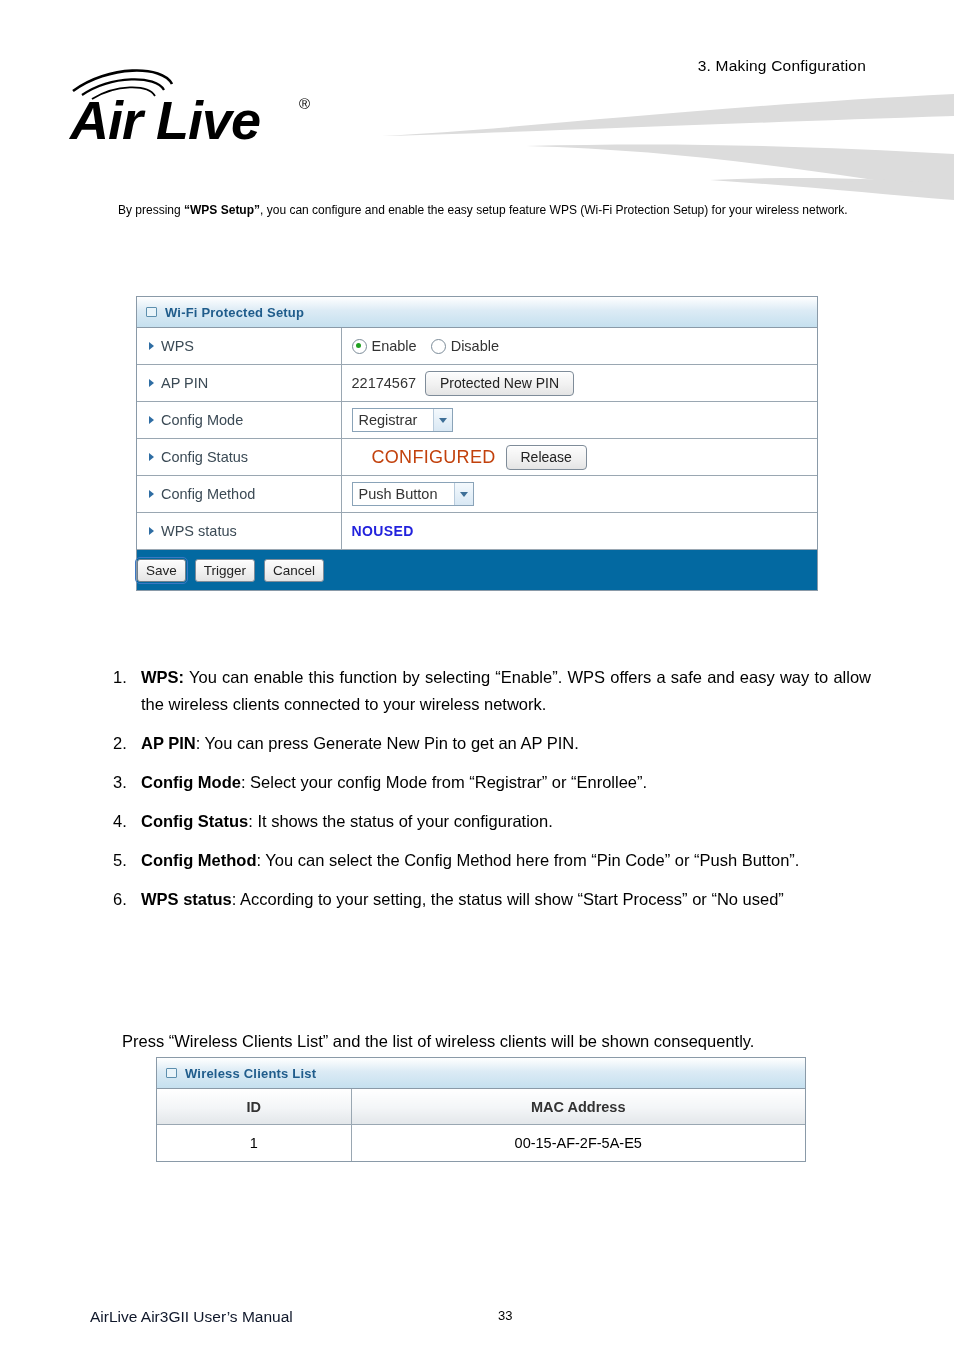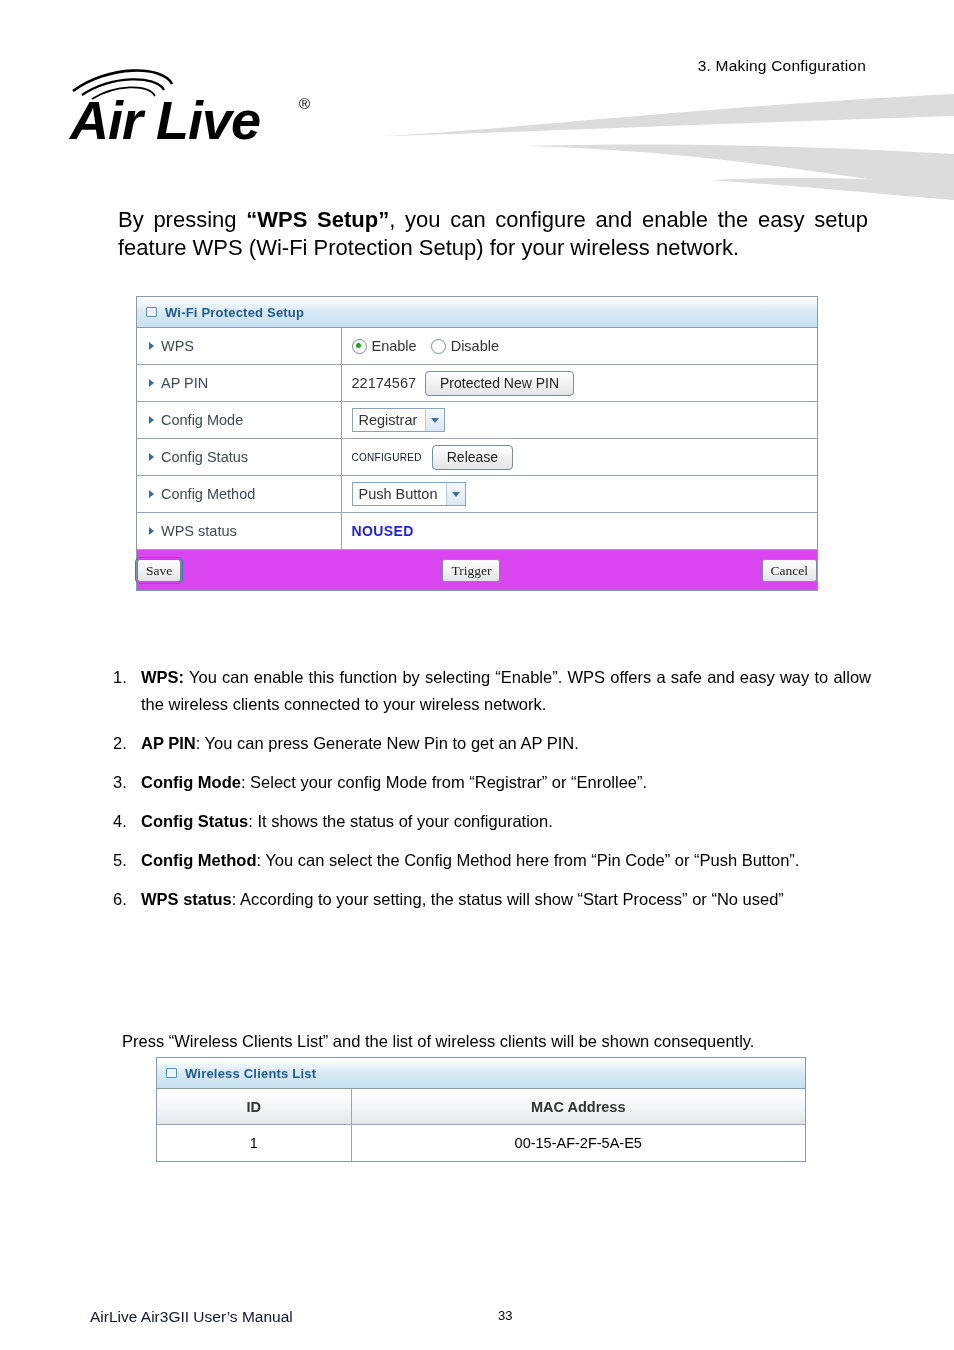--- a/index.html
+++ b/index.html
@@ -50,21 +50,21 @@
     overflow: hidden;
   }
   .swoosh svg { display: block; }
 
   
   .intro {
     position: absolute;
     left: 118px;
     top: 184px;
     width: 750px;
-    font-size: 22px;
+    font-size: 12px;
     line-height: 28px;
     text-align: justify;
     color: #000;
   }
   .intro b { font-weight: bold; }
 
   
   .panel {
     position: absolute;
     border: 1px solid #8a9aa8;
@@ -164,21 +164,21 @@
   }
   .radio-label {
     font-size: 14.5px;
     color: #333;
     margin-right: 14px;
     vertical-align: middle;
   }
 
   
   .val-text { font-size: 14.5px; color: #333; margin-right: 9px; }
-  .val-strong { font-size: 10px; color: #0f172a; letter-spacing: .3px; margin-right: 10px; }
+  .val-strong { font-size: 18px; color: #c2410c; letter-spacing: .3px; margin-right: 10px; margin-left: 20px; }
   .val-blue { font-size: 14px; font-weight: bold; color: #2222dd; letter-spacing: .4px; }
 
   
   .btn {
     display: inline-block;
     border: 1px solid #7f8c99;
     border-radius: 4px;
     background: linear-gradient(to bottom, #fdfdfd 0%, #f1f1f1 55%, #e4e4e4 100%);
     font-size: 14px;
     color: #222;
@@ -199,21 +199,21 @@
     display: inline-flex;
     align-items: center;
     border: 1px solid #8aa3b8;
     background: #fff;
     height: 24px;
     padding: 0 0 0 6px;
     font-size: 14.5px;
     color: #333;
     box-sizing: border-box;
   }
-  .sel .sel-val { padding-right: 8px; white-space: nowrap; }
+  .sel .sel-val { padding-right: 16px; white-space: nowrap; }
   .sel .sel-arrow {
     width: 18px;
     height: 22px;
     background: linear-gradient(to bottom, #f4f9fd 0%, #d9e8f4 100%);
     border-left: 1px solid #b8cbdc;
     display: flex;
     align-items: center;
     justify-content: center;
   }
   .sel .sel-arrow i {
@@ -221,24 +221,23 @@
     width: 0; height: 0;
     border-left: 4px solid transparent;
     border-right: 4px solid transparent;
     border-top: 5px solid #3e6f97;
   }
 
   .actions {
     height: 40px;
     display: flex;
     align-items: center;
-    justify-content: space-between;
+    justify-content: flex-start;
     gap: 9px;
-    background: #d946ef;
-    font-family: Liberation Serif, serif;
+    background: #0369a1;
   }
 
   
   .notes {
     position: absolute;
     left: 113px;
     top: 664px;
     width: 758px;
   }
   .note {

